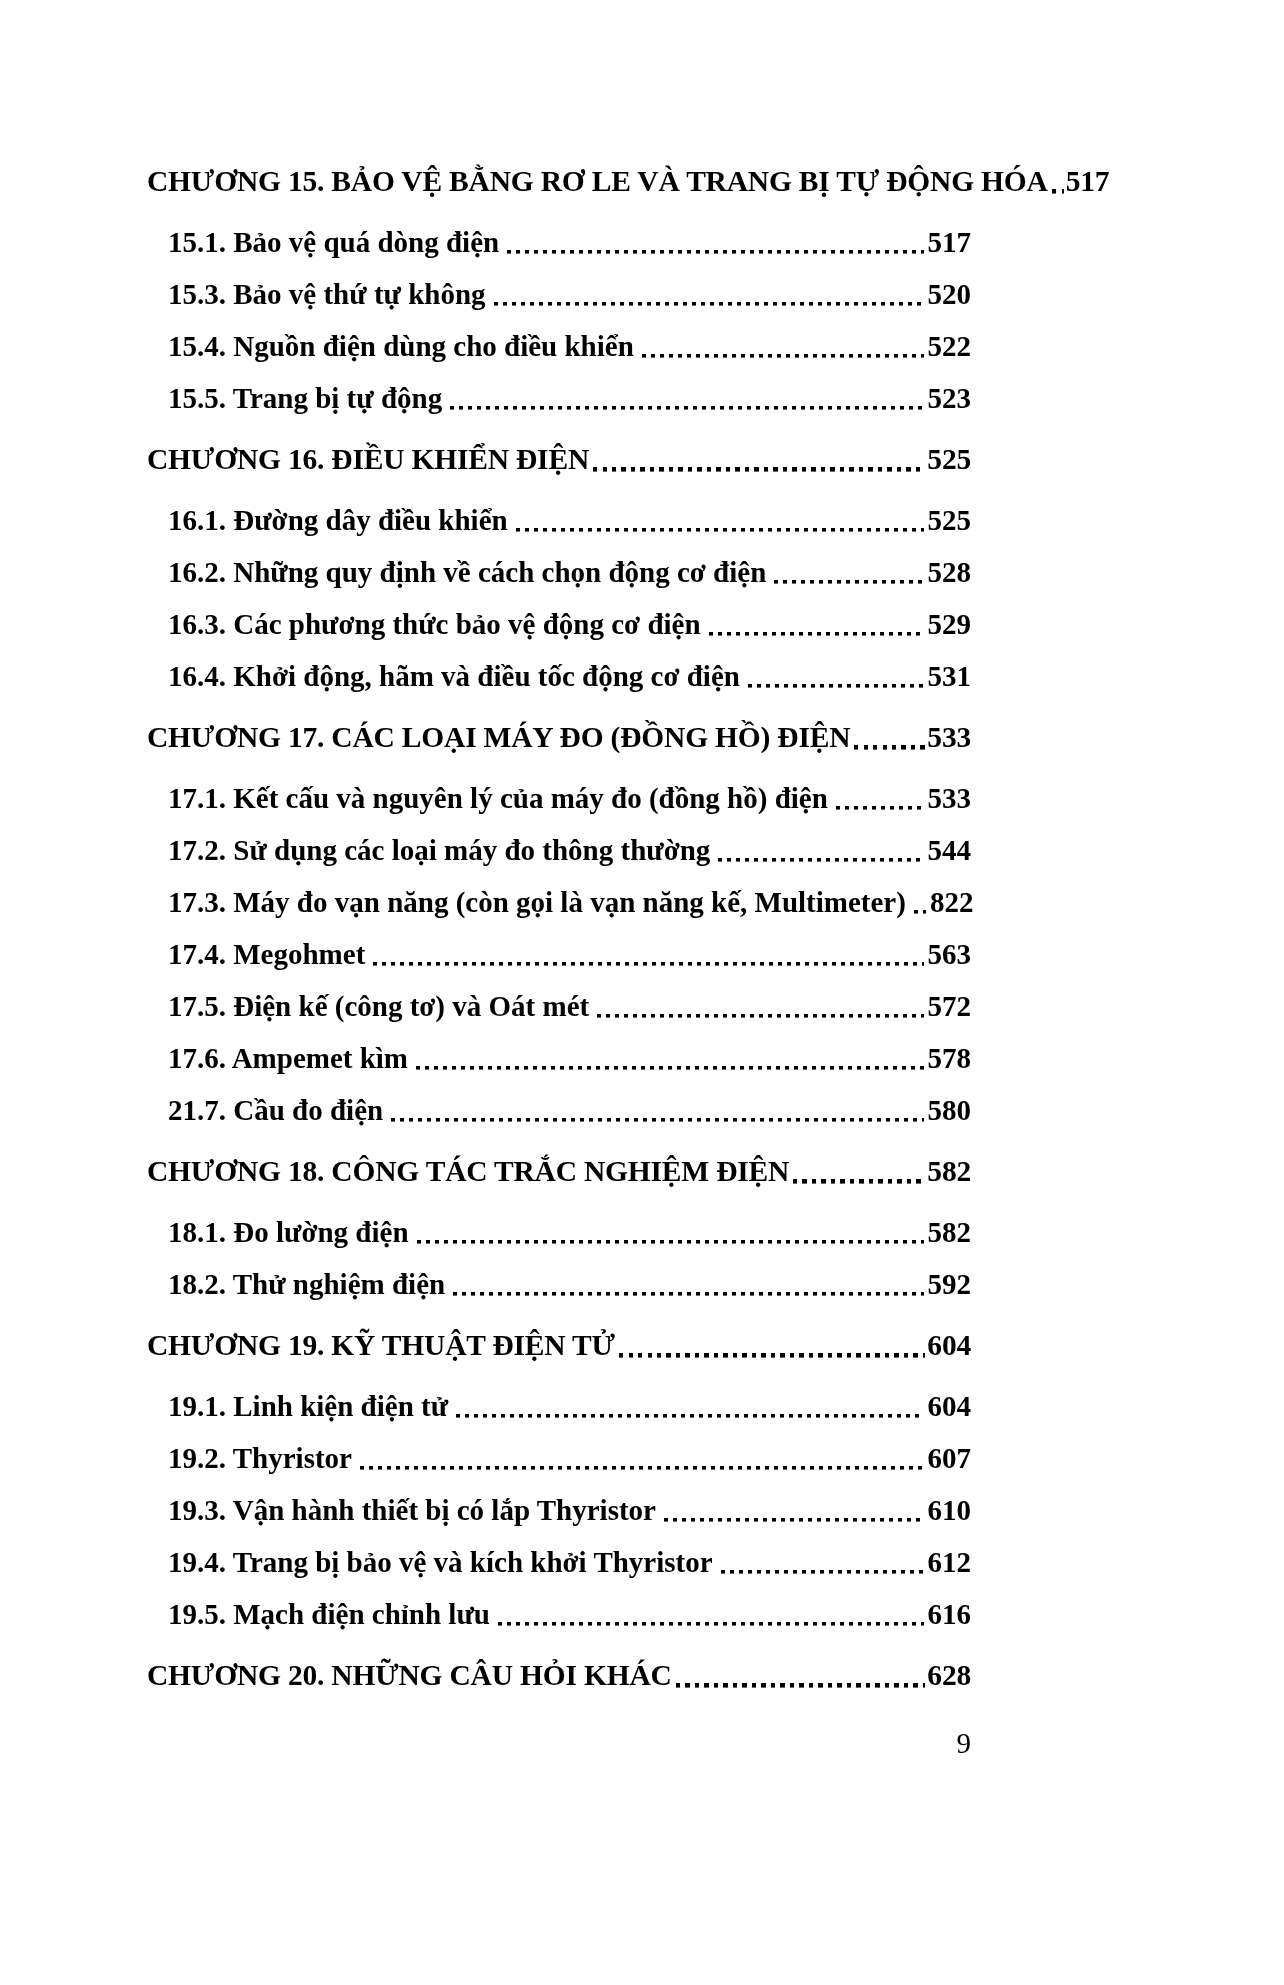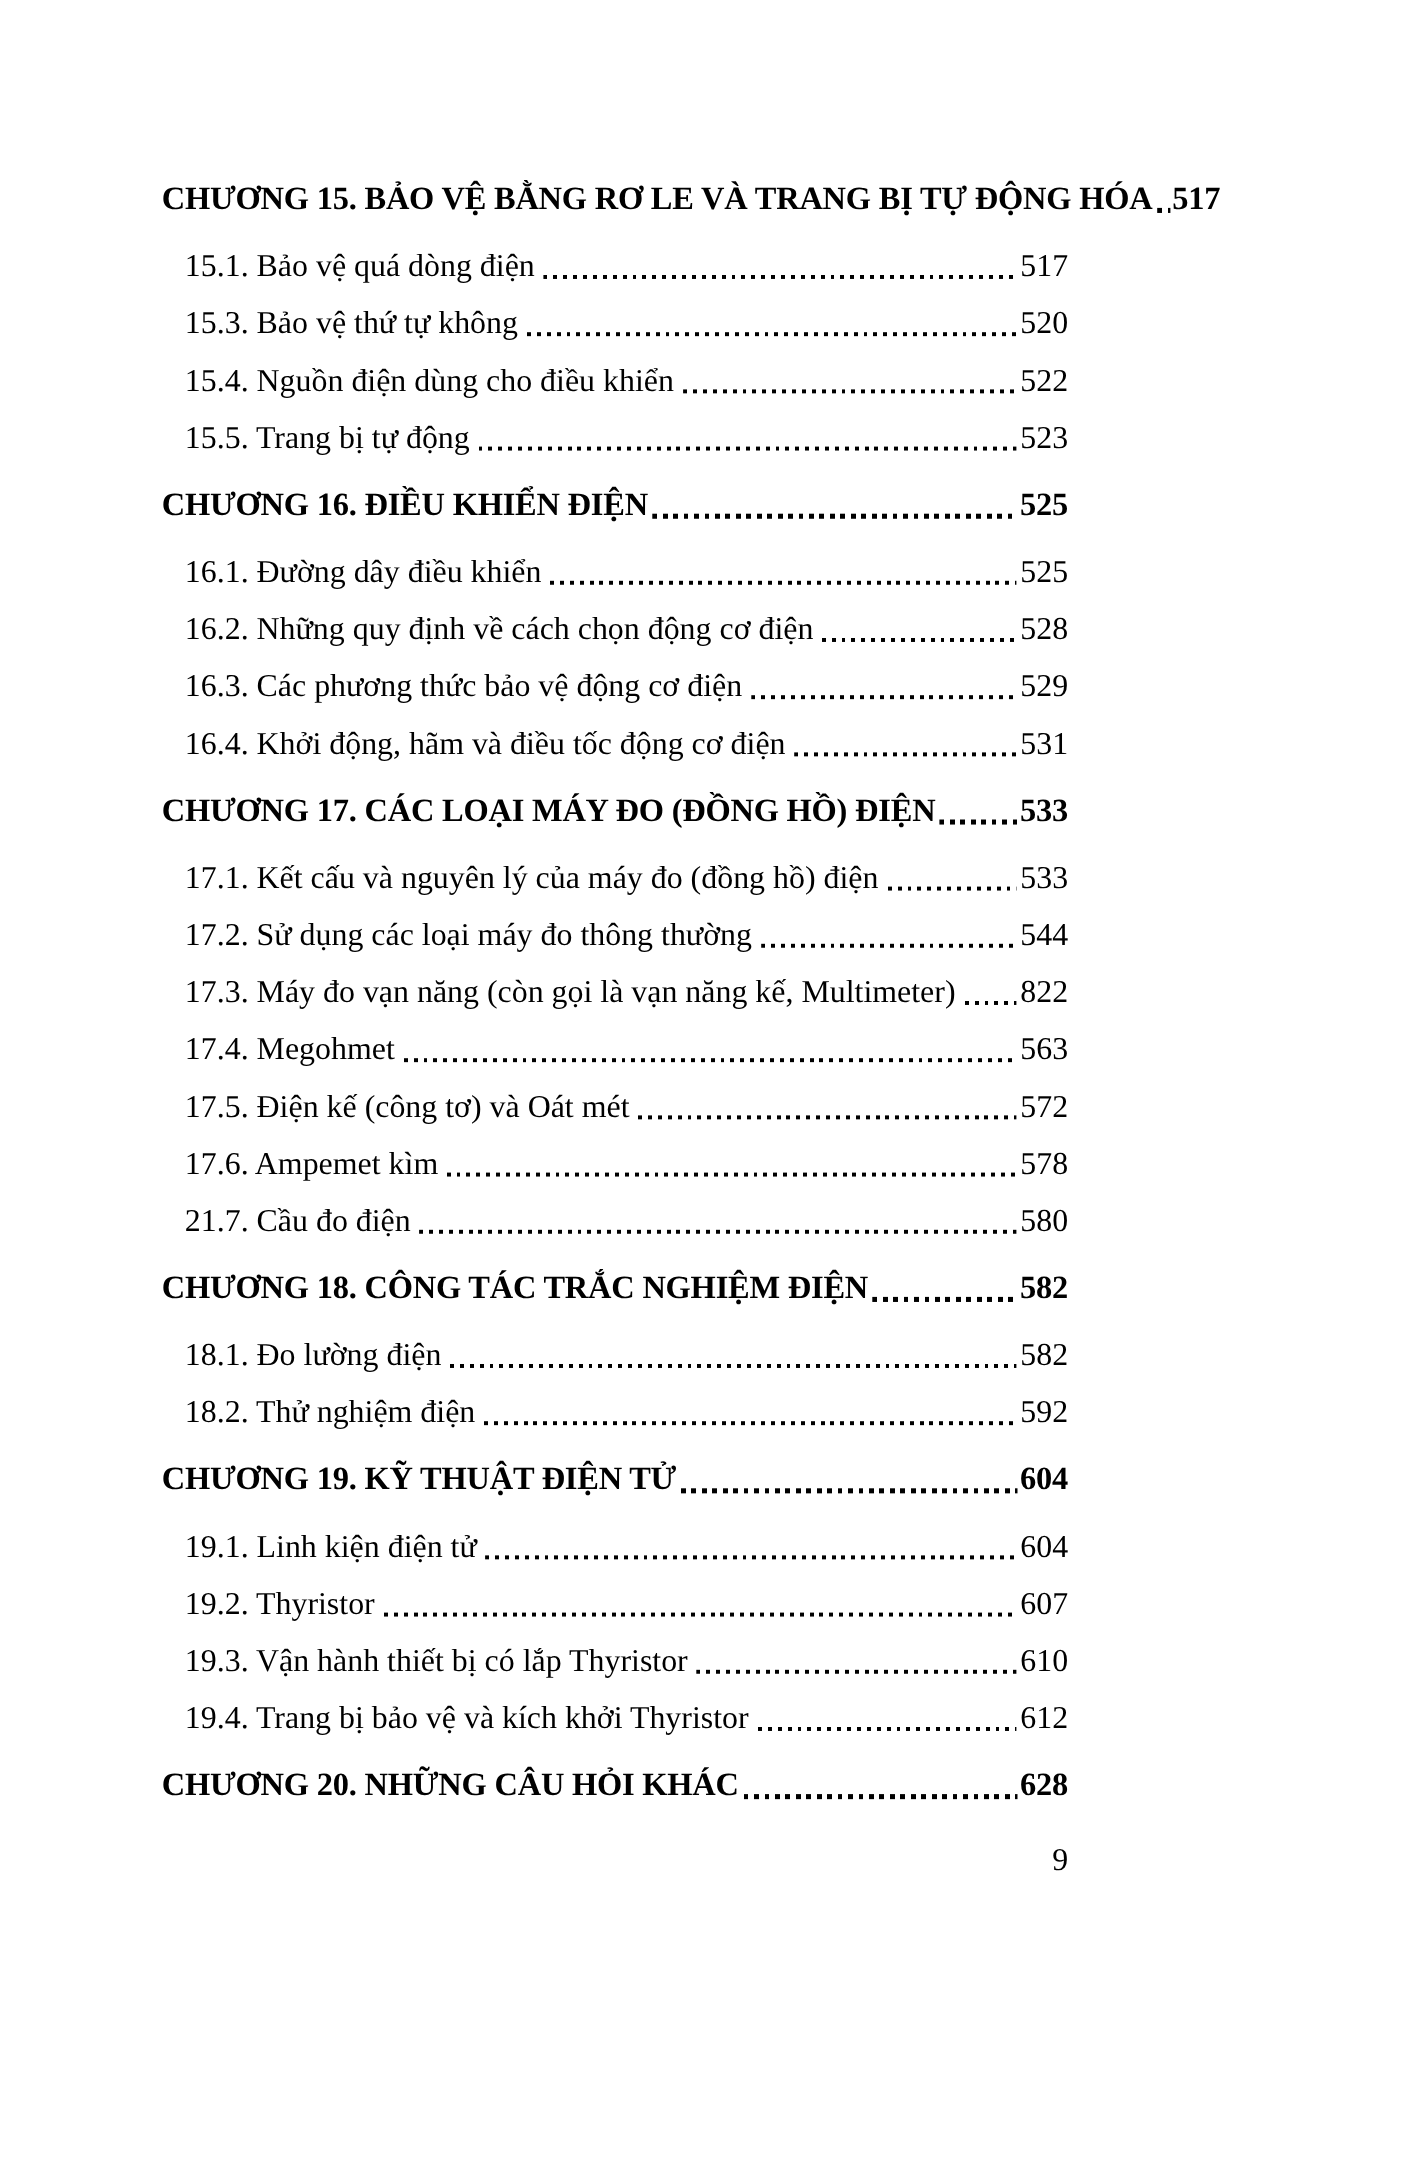--- a/index.html
+++ b/index.html
@@ -25,21 +25,21 @@
   }
   .row {
     display: flex;
     align-items: baseline;
     line-height: 52px;
     font-size: 29px;
     white-space: nowrap;
   }
   .row.section {
     padding-left: 21px;
-    font-weight: normal;
+    font-weight: bold;
   }
   .row.chapter {
     font-weight: bold;
     font-size: 29.5px;
     margin: 9px 0;
     letter-spacing: -0.2px;
   }
   .label {
     flex: 0 0 auto;
   }
@@ -198,20 +198,25 @@
       <div class="row section">
         <span class="label">19.3. Vận hành thiết bị có lắp Thyristor</span>
         <span class="leader"></span>
         <span class="pg">610</span>
       </div>
       <div class="row section">
         <span class="label">19.4. Trang bị bảo vệ và kích khởi Thyristor</span>
         <span class="leader"></span>
         <span class="pg">612</span>
       </div>
+      <div class="row section">
+        <span class="label">19.5. Mạch điện chỉnh lưu</span>
+        <span class="leader"></span>
+        <span class="pg">616</span>
+      </div>
       <div class="row chapter">
         <span class="label">CHƯƠNG 20. NHỮNG CÂU HỎI KHÁC</span>
         <span class="leader"></span>
         <span class="pg">628</span>
       </div>
     </div>
   <div class="footer">
     <span>9</span>
   </div>
 </div>

